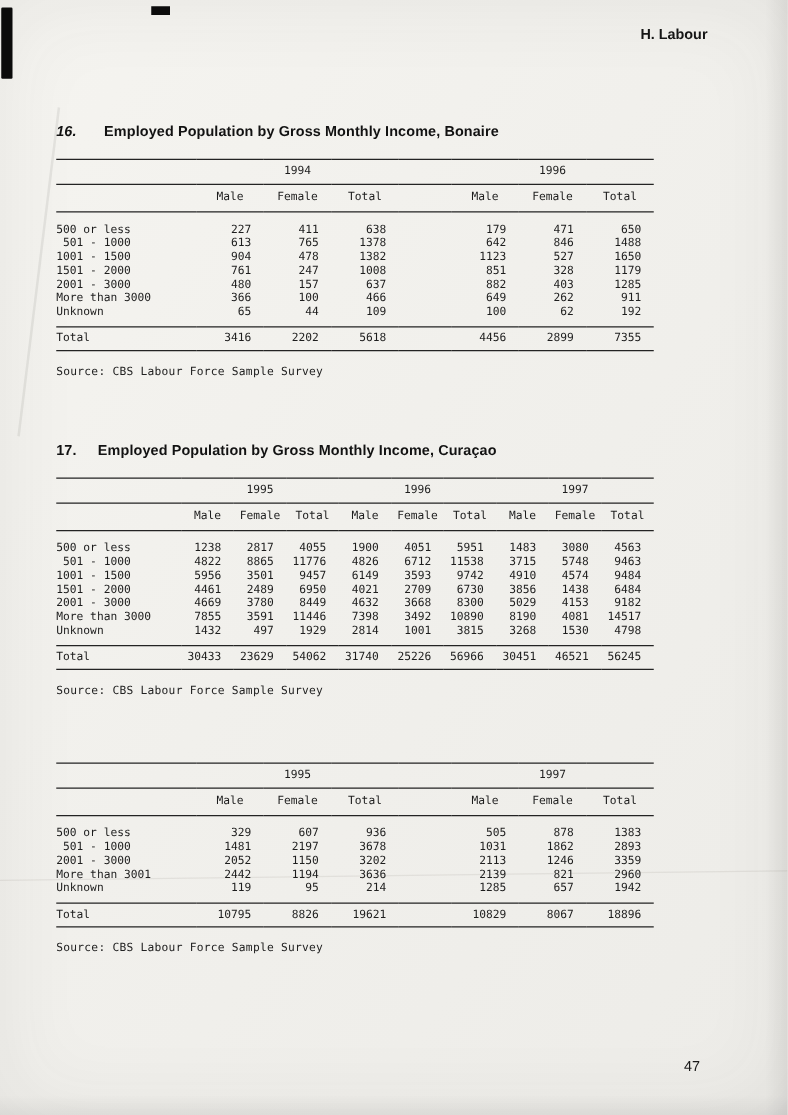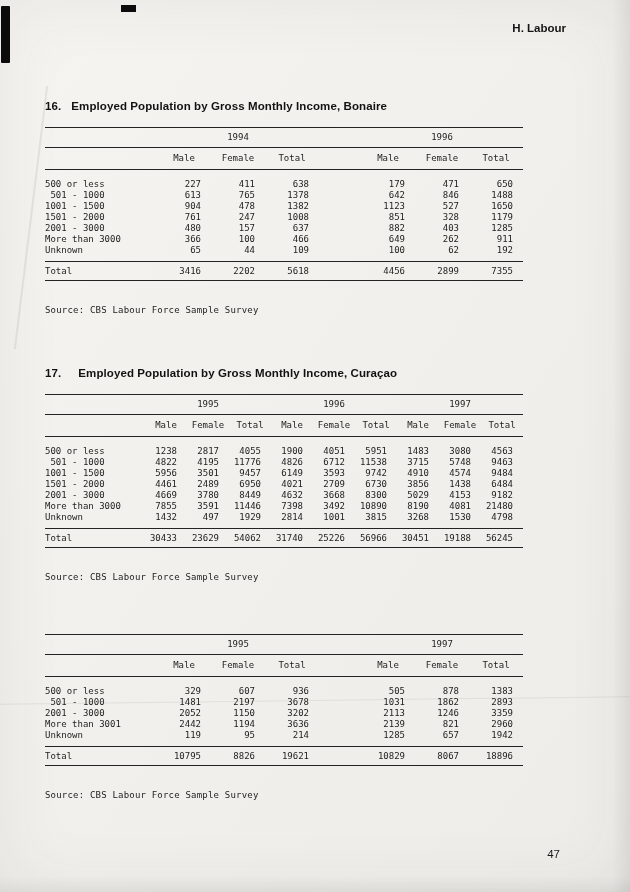--- a/index.html
+++ b/index.html
@@ -54,21 +54,21 @@
   .content {
     position: absolute; top: 100px; left: 45px; width: 490px;
   }
   .table-block + .table-block { margin-top: 52px; }
   .table-title {
     font-family: "Liberation Sans", sans-serif;
     font-weight: 700; font-size: 11.5px; letter-spacing: 0.1px;
     color: #121212; margin-bottom: 15px;
   }
   .table-block .title-num { margin-right: 17px; }
-  .table-block:first-child .title-num { margin-right: 10px; }
+  .table-block:first-child .title-num { margin-right: 22px; font-style: italic; }
   table.income-table {
     border-collapse: collapse;
     border-top: 1px solid #232323;
     table-layout: fixed;
     font-size: 9px; line-height: 10px;
     color: #1d1d1d;
   }
   .income-table th, .income-table td {
     font-weight: normal; padding: 0.5px 0; vertical-align: bottom;
   }
@@ -78,21 +78,21 @@
   .income-table tr.colhead-row th { padding: 5px 0 6px; text-align: center; }
   .income-table tbody tr:first-child td { padding-top: 9px; }
   .income-table tbody tr:last-child td { padding-bottom: 6px; }
   .income-table .label-cell { text-align: left; white-space: pre; }
   .income-table .num-cell { text-align: right; padding-right: 10px; }
   .income-table tfoot tr.total-row {
     border-top: 1px solid #232323; border-bottom: 1px solid #232323;
   }
   .income-table tfoot td { padding: 4px 0; }
   .source-line {
-    margin-top: 24px; font-size: 9px; letter-spacing: 0.2px; color: #222;
+    margin-top: 12px; font-size: 9px; letter-spacing: 0.2px; color: #222;
   }
 </style>
 </head>
 <body>
 
 <div class="page">
   <div class="edge-shade-right"></div>
   <div class="edge-shade-bottom"></div>
   <div class="scan-bar-left"></div>
   <div class="scan-mark-top"></div>
@@ -264,21 +264,21 @@
               <td class="num-cell">1900</td>
               <td class="num-cell">4051</td>
               <td class="num-cell">5951</td>
               <td class="num-cell">1483</td>
               <td class="num-cell">3080</td>
               <td class="num-cell">4563</td>
             </tr>
             <tr class="data-row">
               <td class="label-cell"> 501 - 1000</td>
               <td class="num-cell">4822</td>
-              <td class="num-cell">4195</td>
+              <td class="num-cell">8865</td>
               <td class="num-cell">11776</td>
               <td class="num-cell">4826</td>
               <td class="num-cell">6712</td>
               <td class="num-cell">11538</td>
               <td class="num-cell">3715</td>
               <td class="num-cell">5748</td>
               <td class="num-cell">9463</td>
             </tr>
             <tr class="data-row">
               <td class="label-cell">1001 - 1500</td>
@@ -319,21 +319,21 @@
             <tr class="data-row">
               <td class="label-cell">More than 3000</td>
               <td class="num-cell">7855</td>
               <td class="num-cell">3591</td>
               <td class="num-cell">11446</td>
               <td class="num-cell">7398</td>
               <td class="num-cell">3492</td>
               <td class="num-cell">10890</td>
               <td class="num-cell">8190</td>
               <td class="num-cell">4081</td>
-              <td class="num-cell">21480</td>
+              <td class="num-cell">14517</td>
             </tr>
             <tr class="data-row">
               <td class="label-cell">Unknown</td>
               <td class="num-cell">1432</td>
               <td class="num-cell">497</td>
               <td class="num-cell">1929</td>
               <td class="num-cell">2814</td>
               <td class="num-cell">1001</td>
               <td class="num-cell">3815</td>
               <td class="num-cell">3268</td>
@@ -344,21 +344,21 @@
           <tfoot>
             <tr class="total-row">
               <td class="label-cell">Total</td>
               <td class="num-cell">30433</td>
               <td class="num-cell">23629</td>
               <td class="num-cell">54062</td>
               <td class="num-cell">31740</td>
               <td class="num-cell">25226</td>
               <td class="num-cell">56966</td>
               <td class="num-cell">30451</td>
-              <td class="num-cell">19188</td>
+              <td class="num-cell">46521</td>
               <td class="num-cell">56245</td>
             </tr>
           </tfoot>
         </table>
         <div class="source-line">Source: CBS Labour Force Sample Survey</div>
       </section>
       <section class="table-block">
         <table class="income-table">
           <colgroup>
             <col style="width: 112px;">

